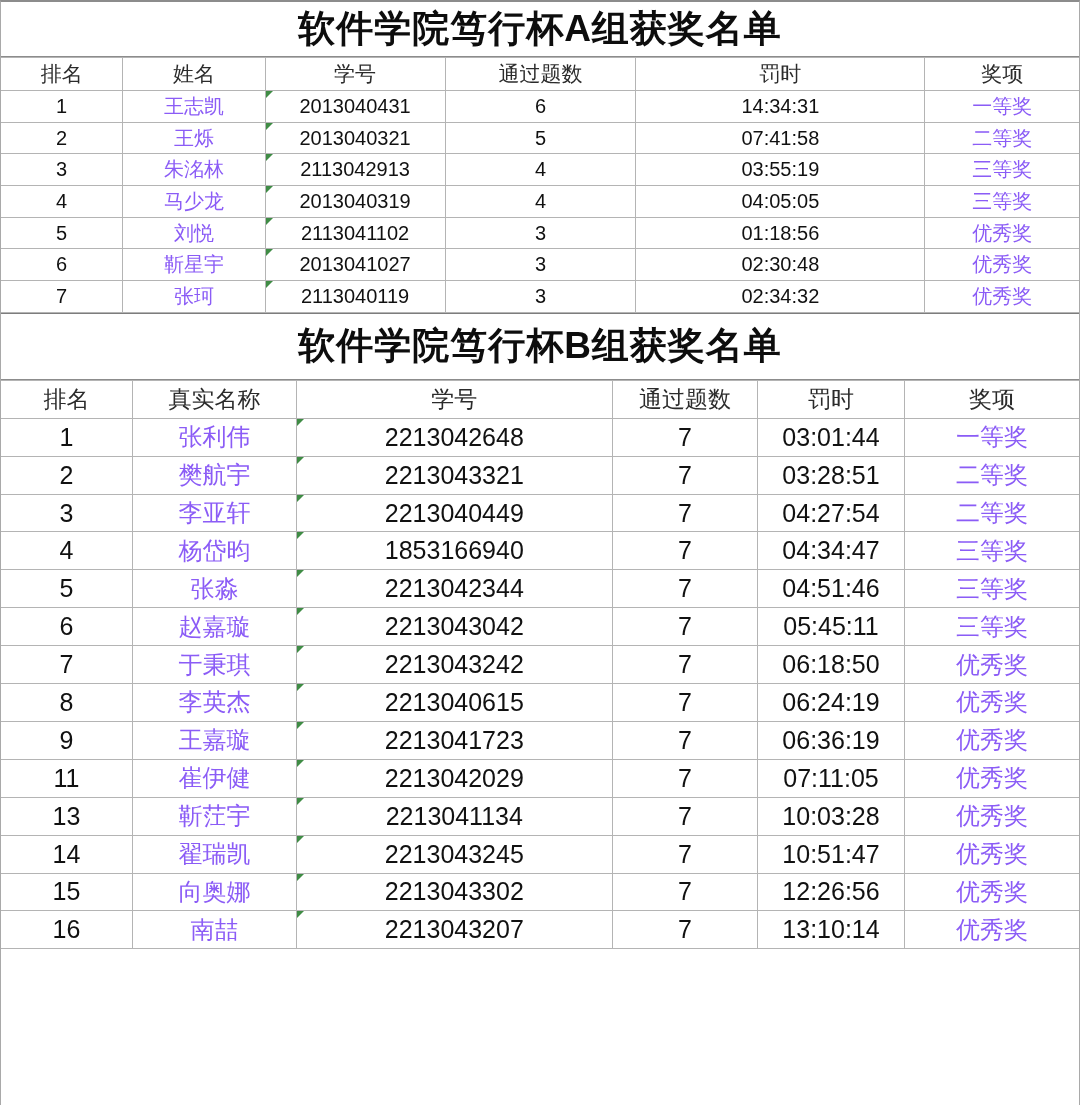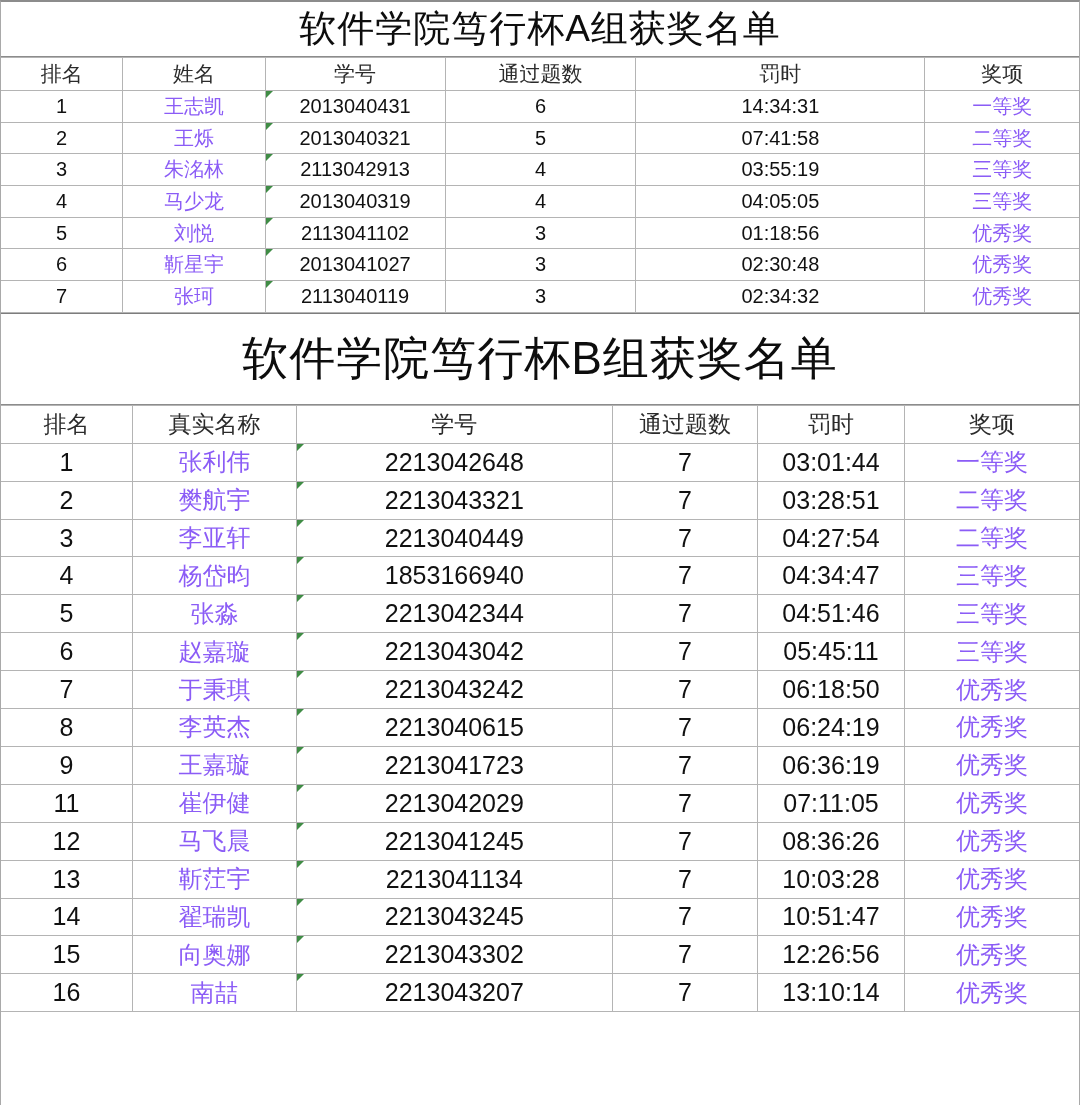--- a/index.html
+++ b/index.html
@@ -12,28 +12,28 @@
   }
   .sheet {
     width:1080px; height:1105px;
     border-top:2px solid #8c8c8c;
     border-left:1px solid #a9a9a9;
     border-right:1px solid #a9a9a9;
     background:#ffffff;
   }
   .sheet-title {
     display:flex; align-items:center; justify-content:center;
-    font-weight:normal; color:#0d0d0d;
+    font-weight:bold; color:#0d0d0d;
     font-family:"Liberation Sans", sans-serif;
     border-bottom:1px solid #8c8c8c;
     letter-spacing:1px;
     background:#ffffff;
   }
   .title-a { height:55px; font-size:37px; }
-  .title-b { height:92px; font-size:46px; border-top:1.5px solid #7d7d7d; }
+  .title-b { height:67px; font-size:37px; border-top:1.5px solid #7d7d7d; }
 
   table {
     width:100%;
     border-collapse:collapse;
     table-layout:fixed;
   }
   td, th {
     border:1px solid #b4b4b4;
     text-align:center;
     vertical-align:middle;
@@ -265,28 +265,20 @@
 
         <tr>
           <td class="num">11</td>
           <td class="cjk">崔伊健</td>
           <td class="num sid">2213042029</td>
           <td class="num">7</td>
           <td class="num">07:11:05</td>
           <td class="cjk">优秀奖</td>
         </tr>
 
-        <tr>
-          <td class="num">12</td>
-          <td class="cjk">马飞晨</td>
-          <td class="num sid">2213041245</td>
-          <td class="num">7</td>
-          <td class="num">08:36:26</td>
-          <td class="cjk">优秀奖</td>
-        </tr>
 
         <tr>
           <td class="num">13</td>
           <td class="cjk">靳茳宇</td>
           <td class="num sid">2213041134</td>
           <td class="num">7</td>
           <td class="num">10:03:28</td>
           <td class="cjk">优秀奖</td>
         </tr>
 

